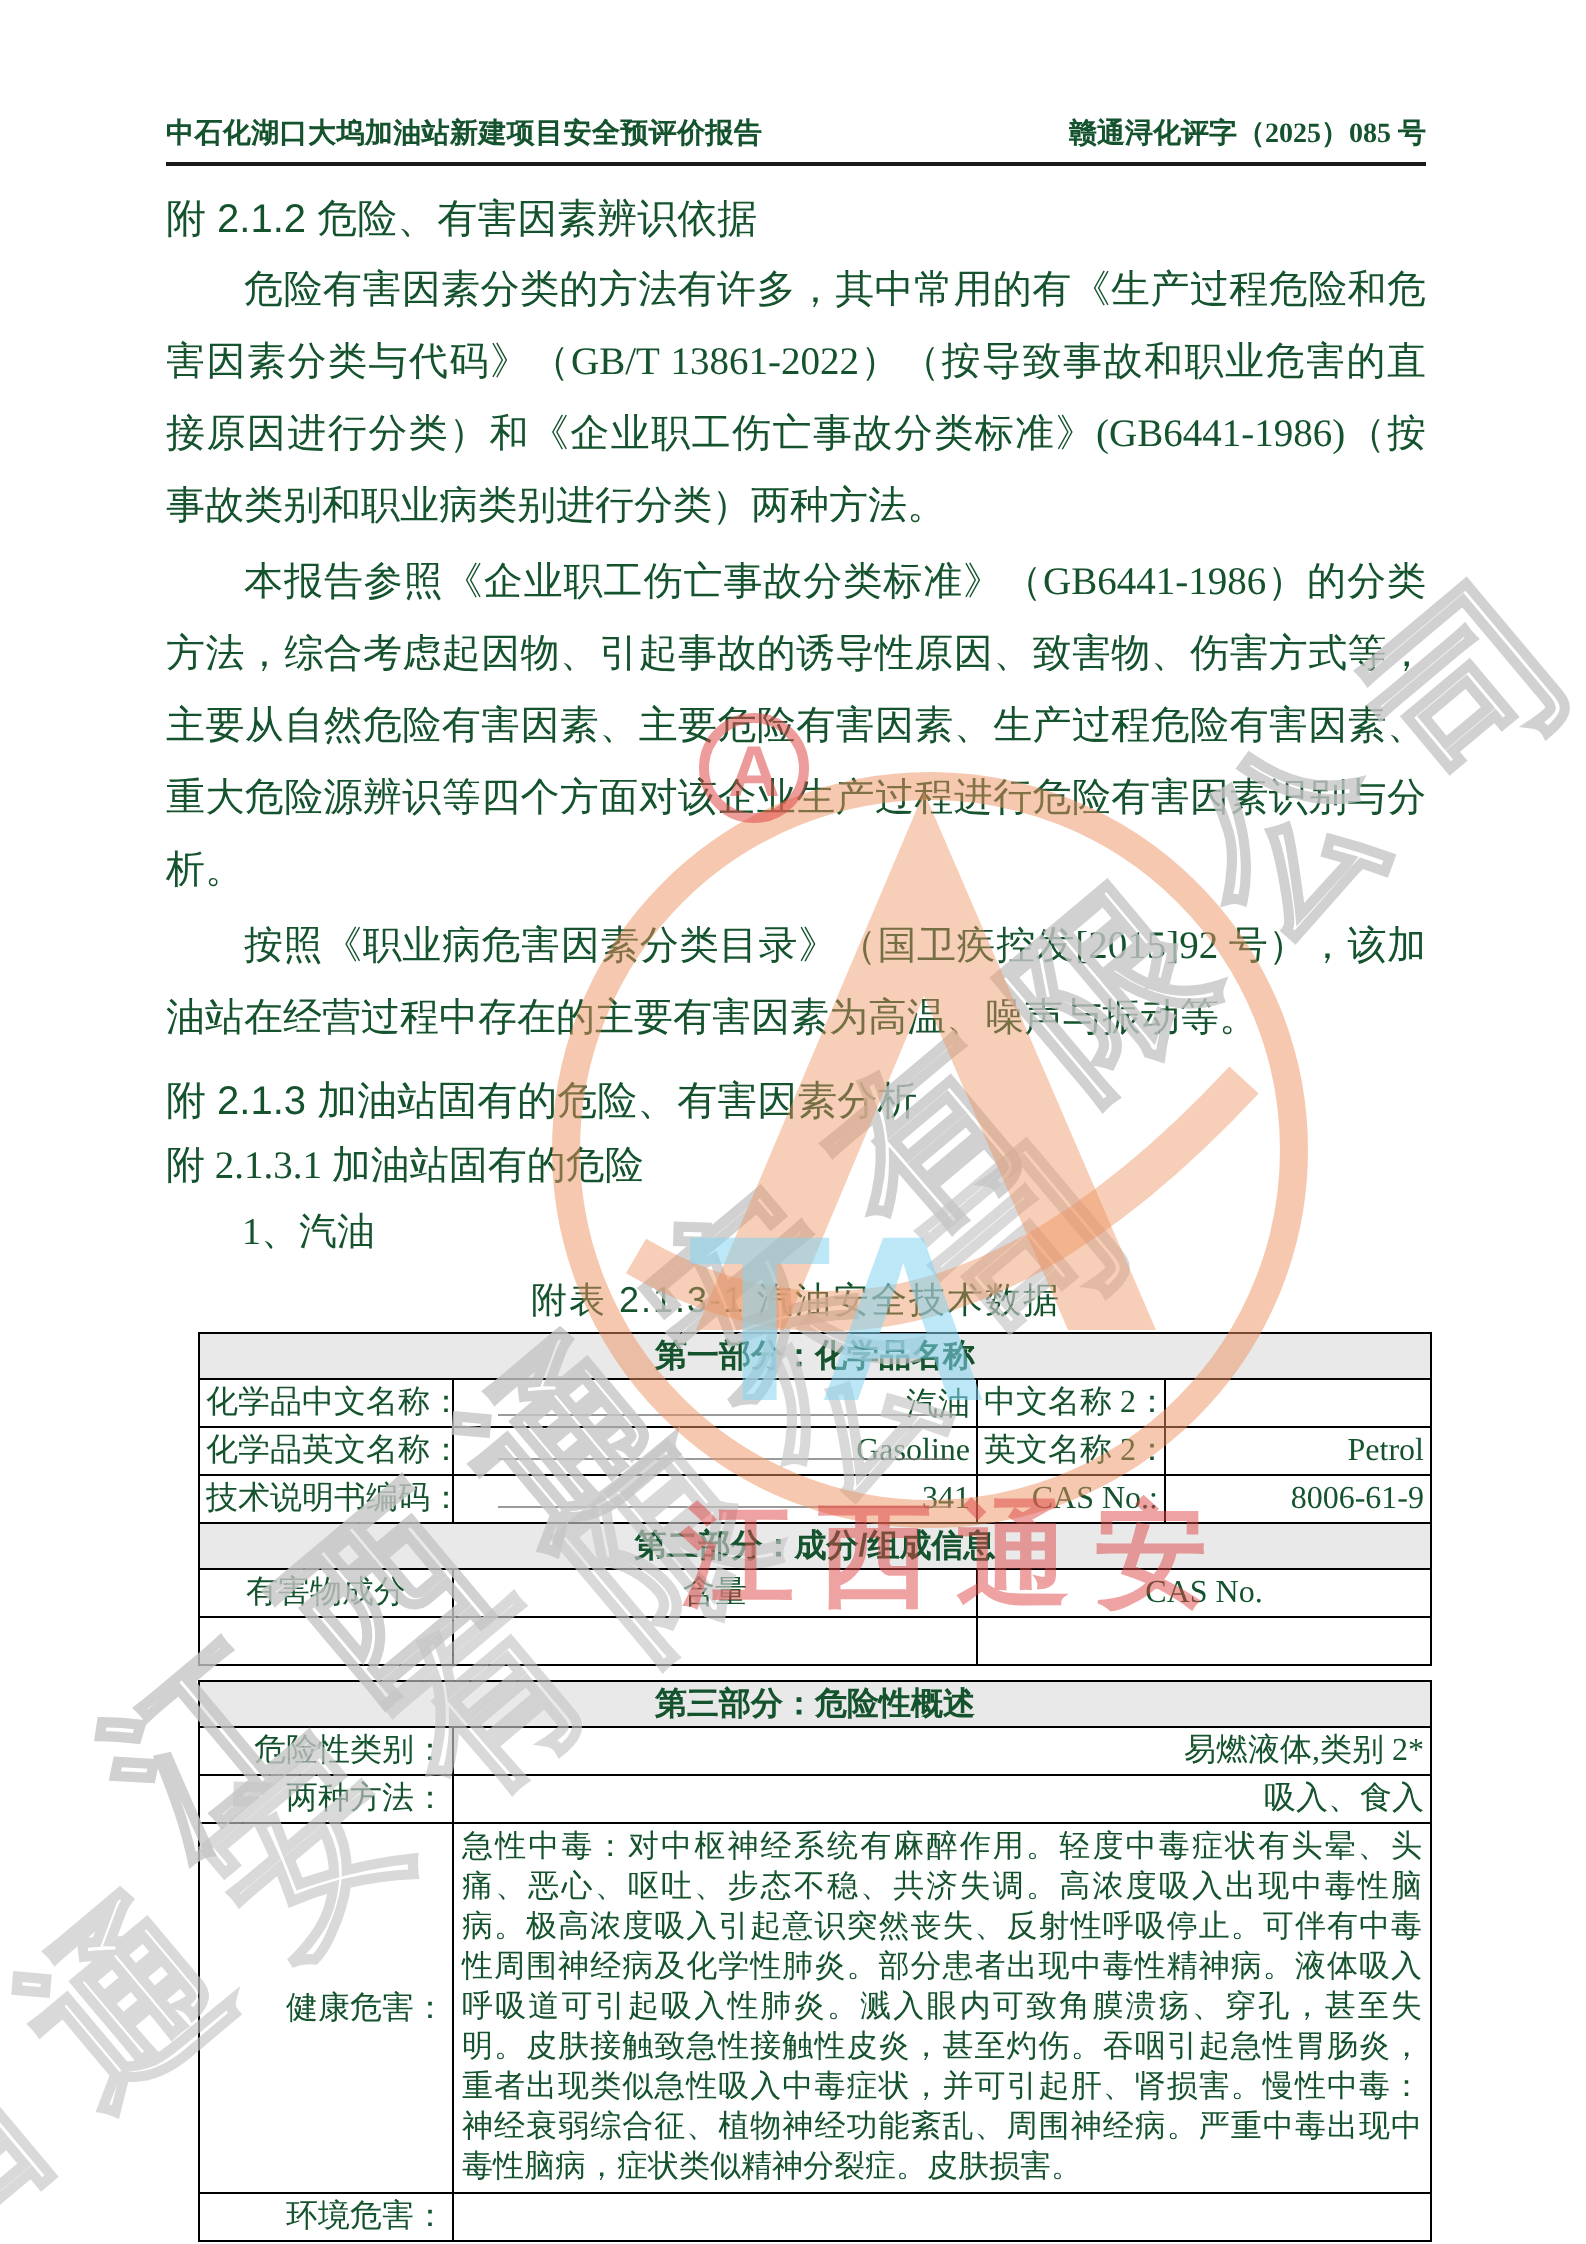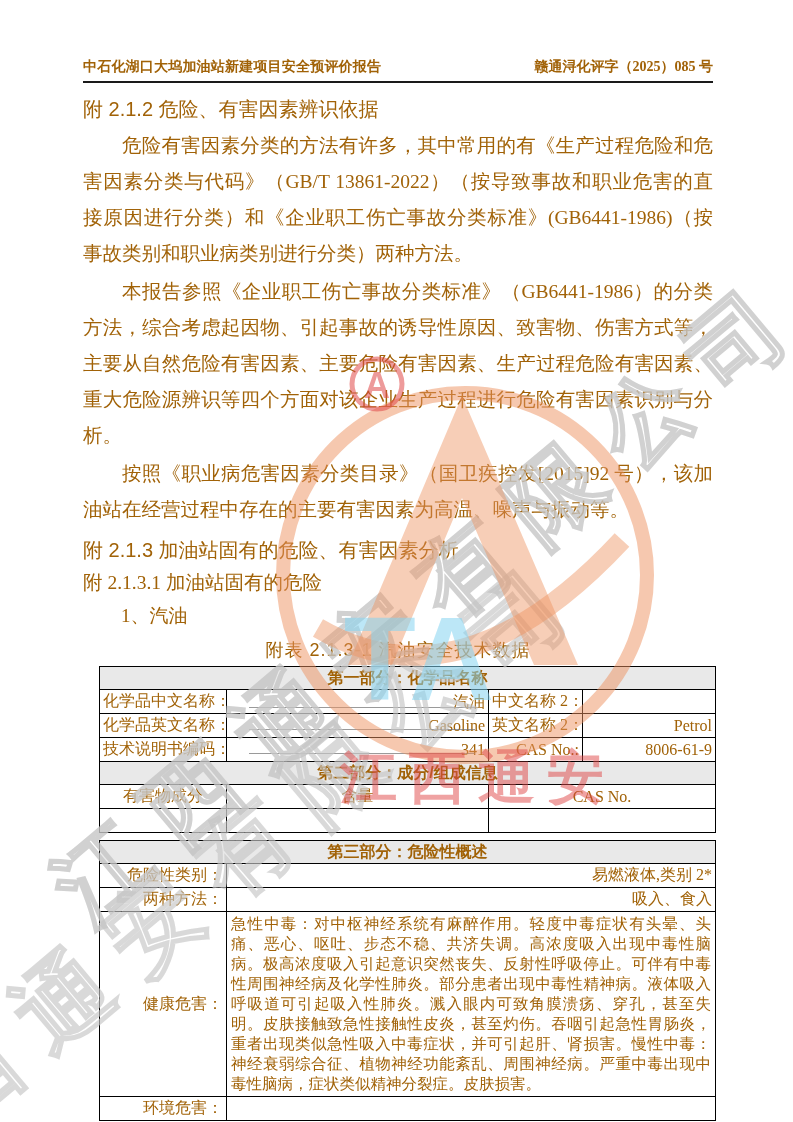--- a/index.html
+++ b/index.html
@@ -1,18 +1,18 @@
 <!DOCTYPE html>
 <html><head>
 <meta charset="utf-8">
 <style>
   html,body{margin:0;padding:0;background:#ffffff;}
   .page{
     position:relative;width:793px;height:1122px;background:#ffffff;
-    overflow:hidden;color:#a16207;
+    overflow:hidden;color:#14532d;
     font-family:"Liberation Serif","DejaVu Serif",serif;
   }
   .inner{position:absolute;left:83px;top:58px;width:630px;z-index:1;}
   .hdr{display:flex;justify-content:space-between;align-items:flex-end;
        border-bottom:2px solid #1a1a1a;padding-bottom:5px;}
   .hdr-left{font-size:14px;font-weight:600;letter-spacing:.2px;}
   .hdr-right{font-size:14px;font-weight:bold;}
   .h1{font-family:"Liberation Sans","DejaVu Sans",sans-serif;font-weight:normal;
       font-size:20px;margin:13px 0 5px 0;}
   .h2{font-family:"Liberation Sans","DejaVu Sans",sans-serif;font-weight:normal;

